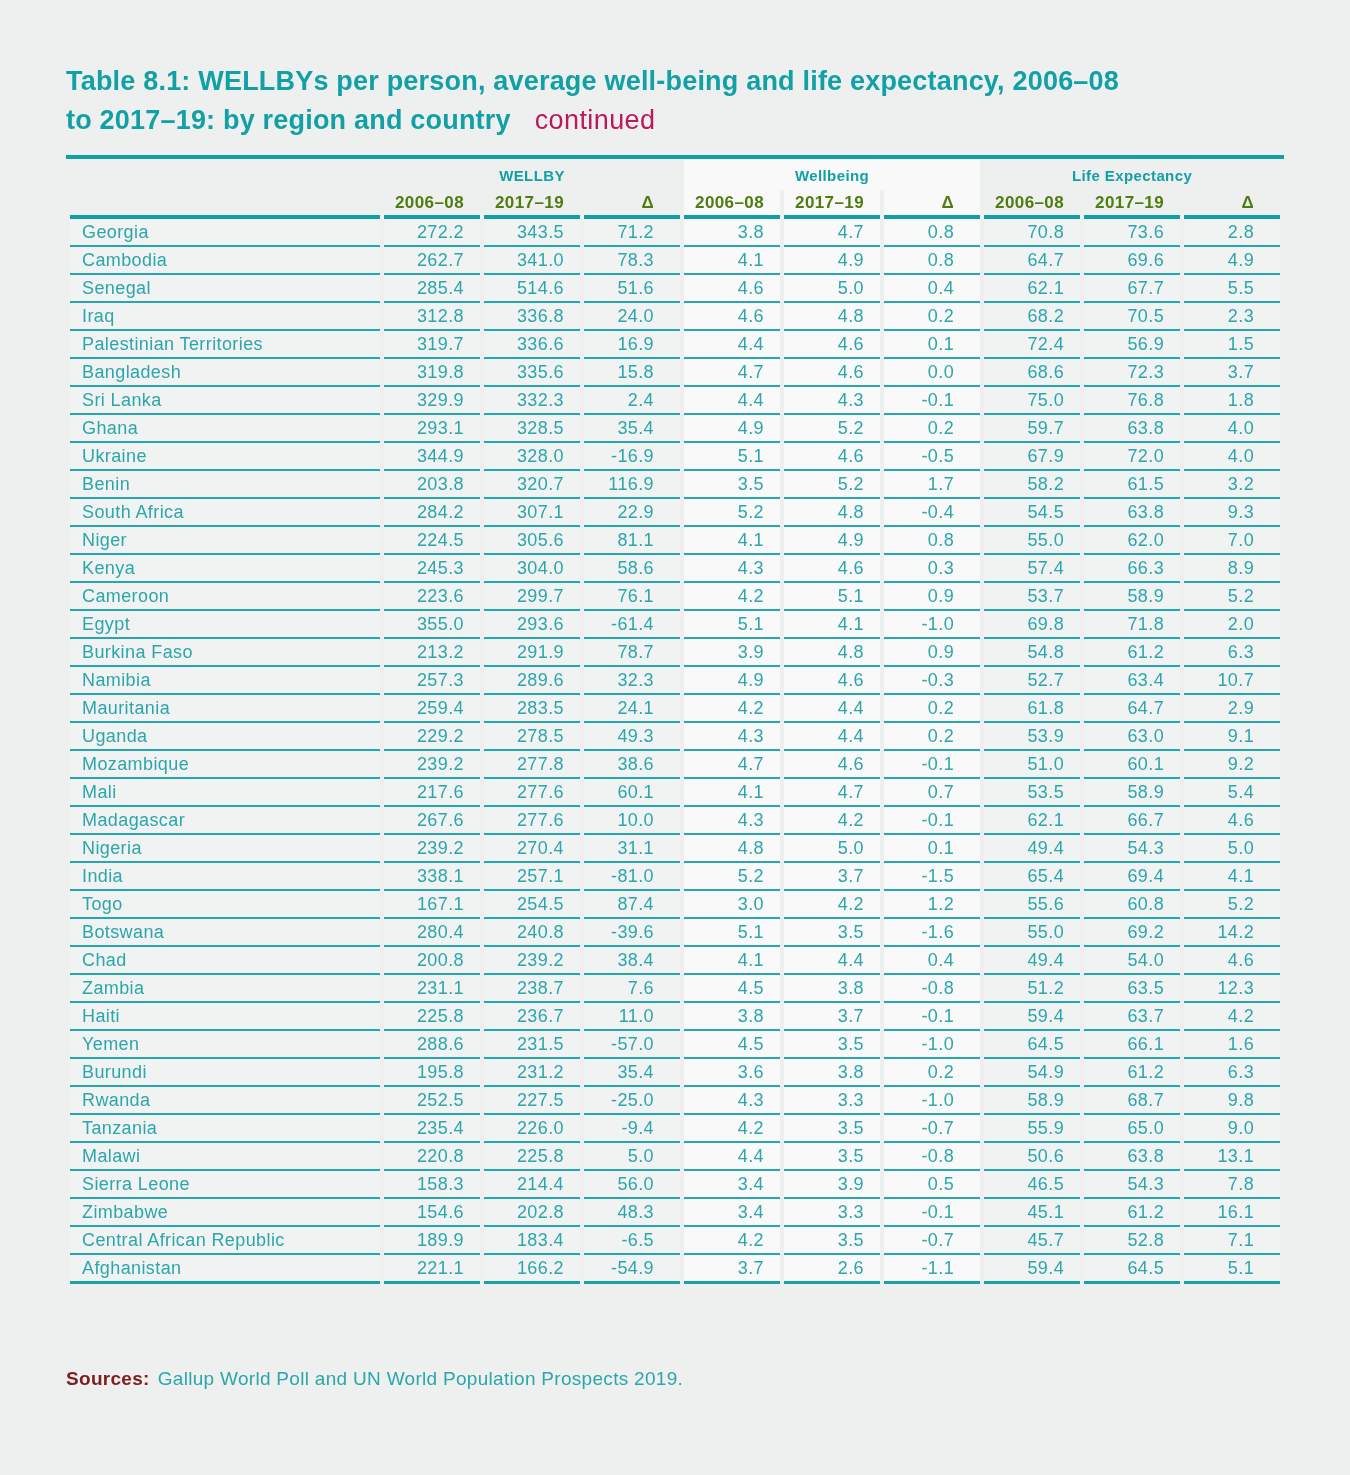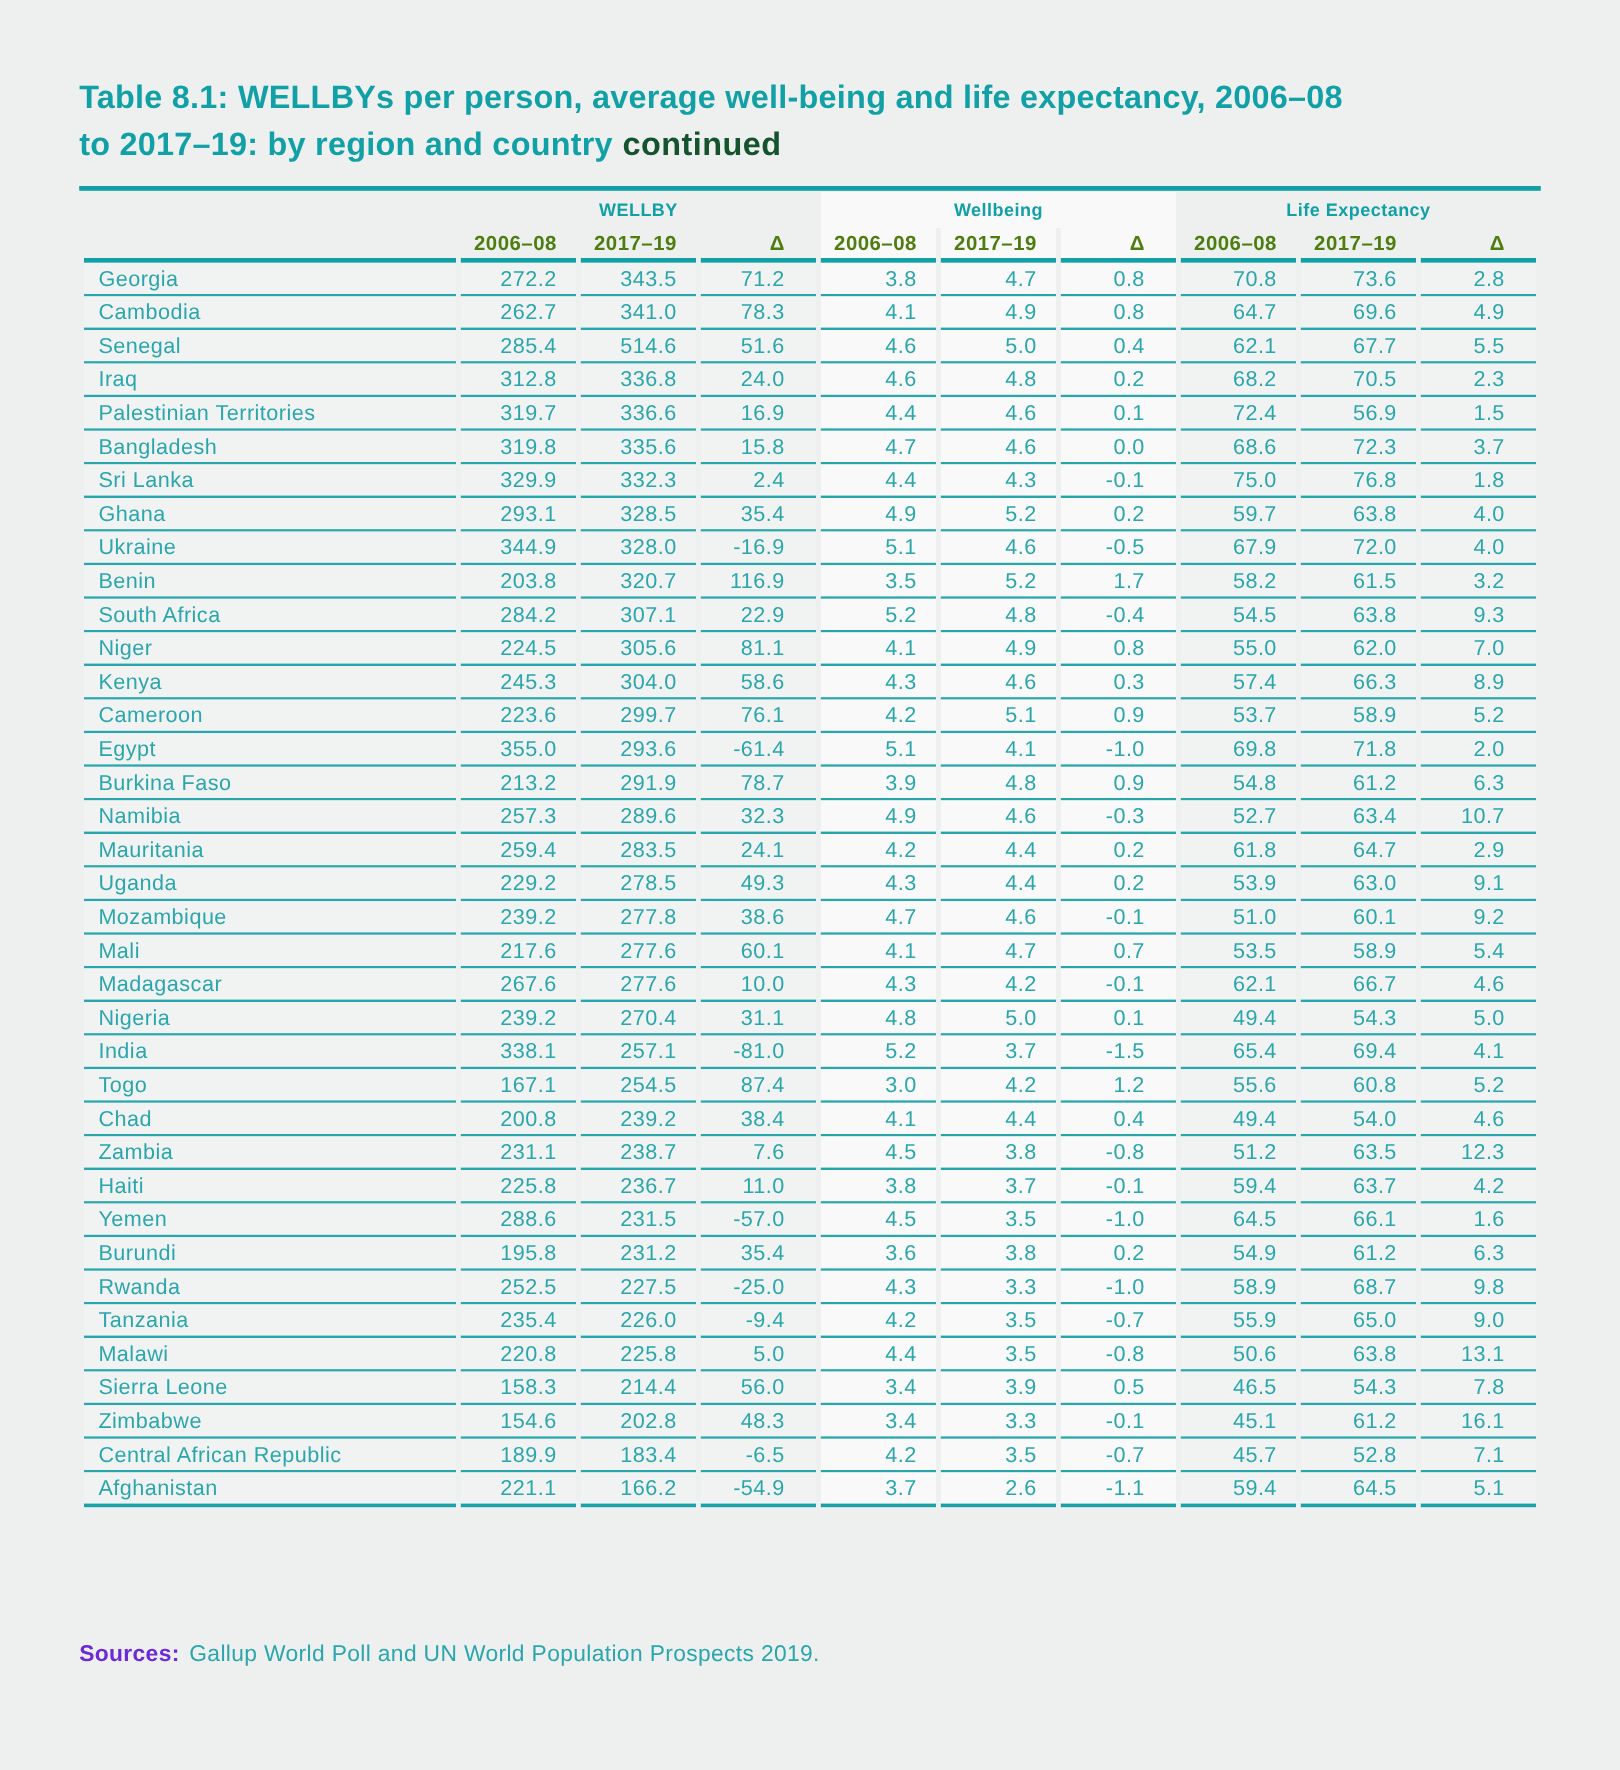--- a/index.html
+++ b/index.html
@@ -10,21 +10,21 @@
     -webkit-font-smoothing:antialiased;
   }
   .page{position:relative;width:1334px;height:1475px;overflow:hidden;}
 
   
   .title{
     position:absolute;left:66px;top:62px;
     font-size:27px;font-weight:bold;color:#12a0a7;
     letter-spacing:0.2px;line-height:39px;white-space:nowrap;
   }
-  .title .continued{font-weight:bold;color:#14532d;margin-left:8px;letter-spacing:0.4px;}
+  .title .continued{font-weight:normal;color:#be185d;margin-left:24px;letter-spacing:0.4px;}
 
   
   .title-rule{position:absolute;left:66px;top:155px;width:1218px;height:4px;background:#12a0a7;}
 
   
   table.data{
     position:absolute;left:66px;top:160px;width:1218px;
     border-collapse:separate;border-spacing:4px 0;table-layout:fixed;
   }
   col.c-country{width:310px;}
@@ -57,21 +57,21 @@
 
   
   .band{background:#f8f9f8;}
   td.cell.band{background:#f8f9f8;}
 
   
   .sources{
     position:absolute;left:66px;top:1368px;
     font-size:19px;color:#2aa6ac;letter-spacing:0.3px;
   }
-  .sources .lbl{font-weight:bold;color:#6d28d9;margin-right:8px;}
+  .sources .lbl{font-weight:bold;color:#7f1d1d;margin-right:8px;}
 </style>
 </head>
 <body>
 
 <div class="page">
 
   <div class="title">
     <span>Table 8.1: WELLBYs per person, average well-being and life expectancy, 2006–08</span><br>
     <span>to 2017–19: by region and country</span><span class="continued">continued</span>
   </div>
@@ -407,20 +407,32 @@
           <td class="cell num">254.5</td>
           <td class="cell num delta">87.4</td>
           <td class="cell num band">3.0</td>
           <td class="cell num band">4.2</td>
           <td class="cell num band delta">1.2</td>
           <td class="cell num">55.6</td>
           <td class="cell num">60.8</td>
           <td class="cell num delta">5.2</td>
         </tr>
         <tr>
+          <td class="cell country">Botswana</td>
+          <td class="cell num">280.4</td>
+          <td class="cell num">240.8</td>
+          <td class="cell num delta">-39.6</td>
+          <td class="cell num band">5.1</td>
+          <td class="cell num band">3.5</td>
+          <td class="cell num band delta">-1.6</td>
+          <td class="cell num">55.0</td>
+          <td class="cell num">69.2</td>
+          <td class="cell num delta">14.2</td>
+        </tr>
+        <tr>
           <td class="cell country">Chad</td>
           <td class="cell num">200.8</td>
           <td class="cell num">239.2</td>
           <td class="cell num delta">38.4</td>
           <td class="cell num band">4.1</td>
           <td class="cell num band">4.4</td>
           <td class="cell num band delta">0.4</td>
           <td class="cell num">49.4</td>
           <td class="cell num">54.0</td>
           <td class="cell num delta">4.6</td>

